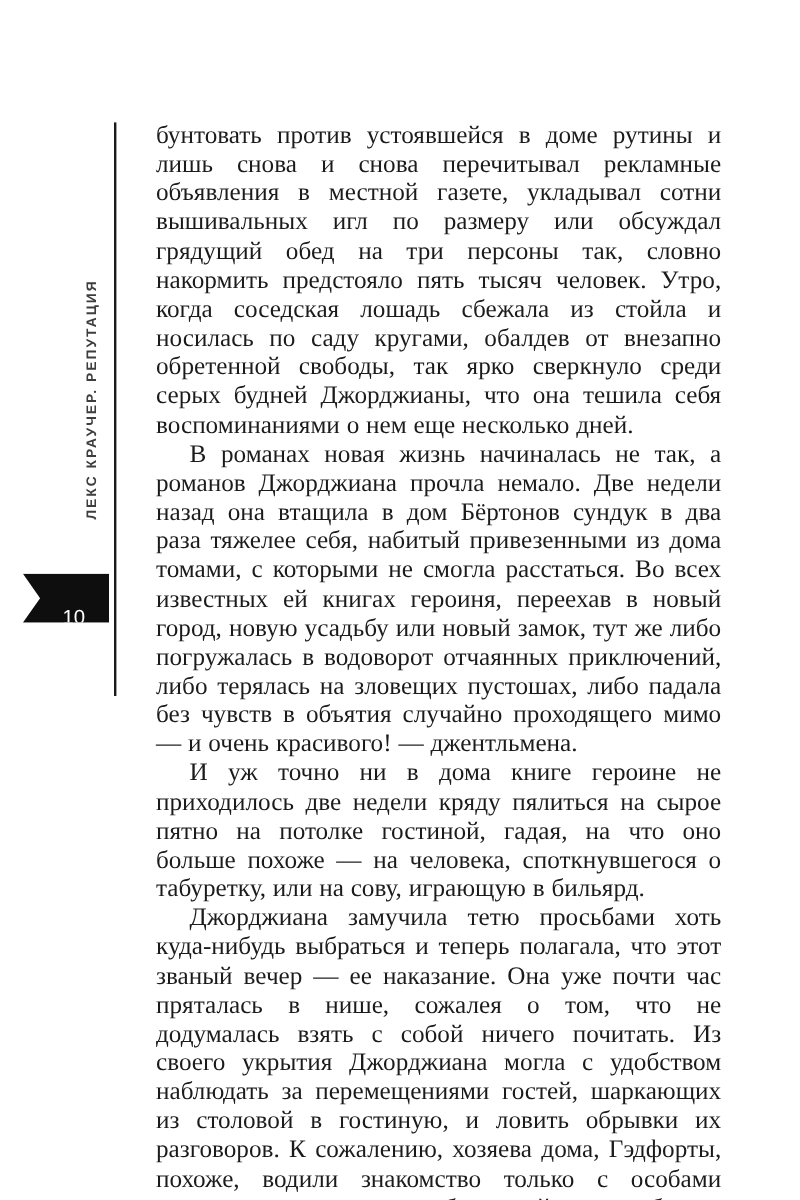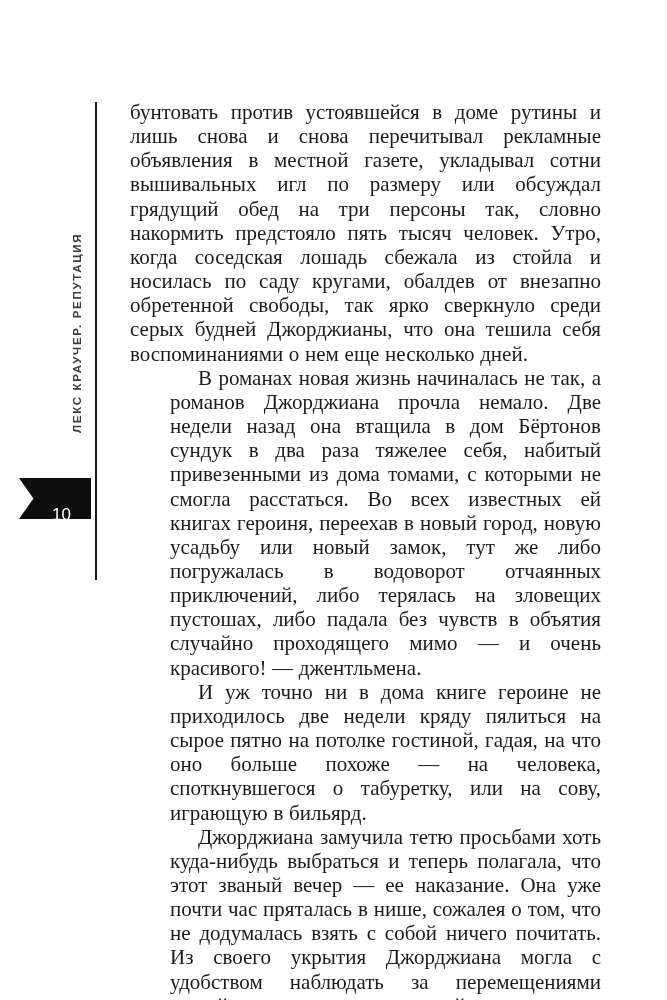--- a/index.html
+++ b/index.html
@@ -77,21 +77,20 @@
     hyphens: auto;
     -webkit-hyphens: auto;
     word-spacing: 0.02em;
   }
   .para {
     margin: 0;
     padding: 0;
   }
   .para.indent {
     text-indent: 28px;
-    margin-left: 40px;
   }
 </style>
 </head>
 <body>
 
 <div class="page">
 
   <div class="side-title">ЛЕКС КРАУЧЕР. РЕПУТАЦИЯ</div>
 
   <div class="side-rule"></div>

